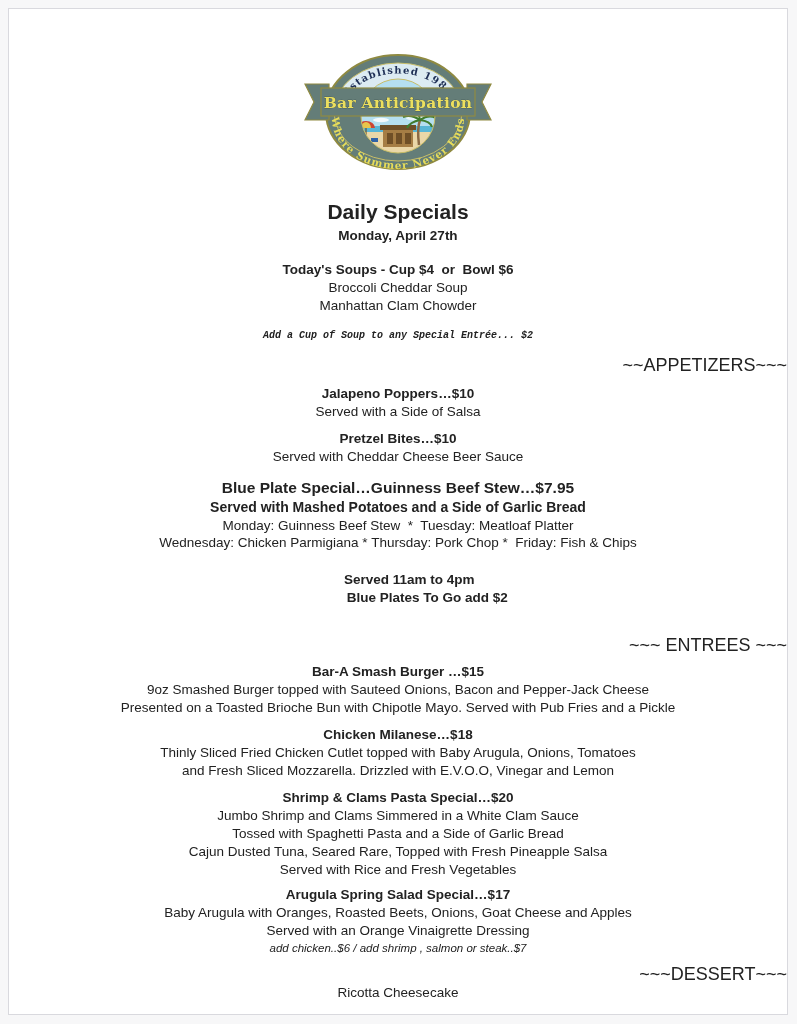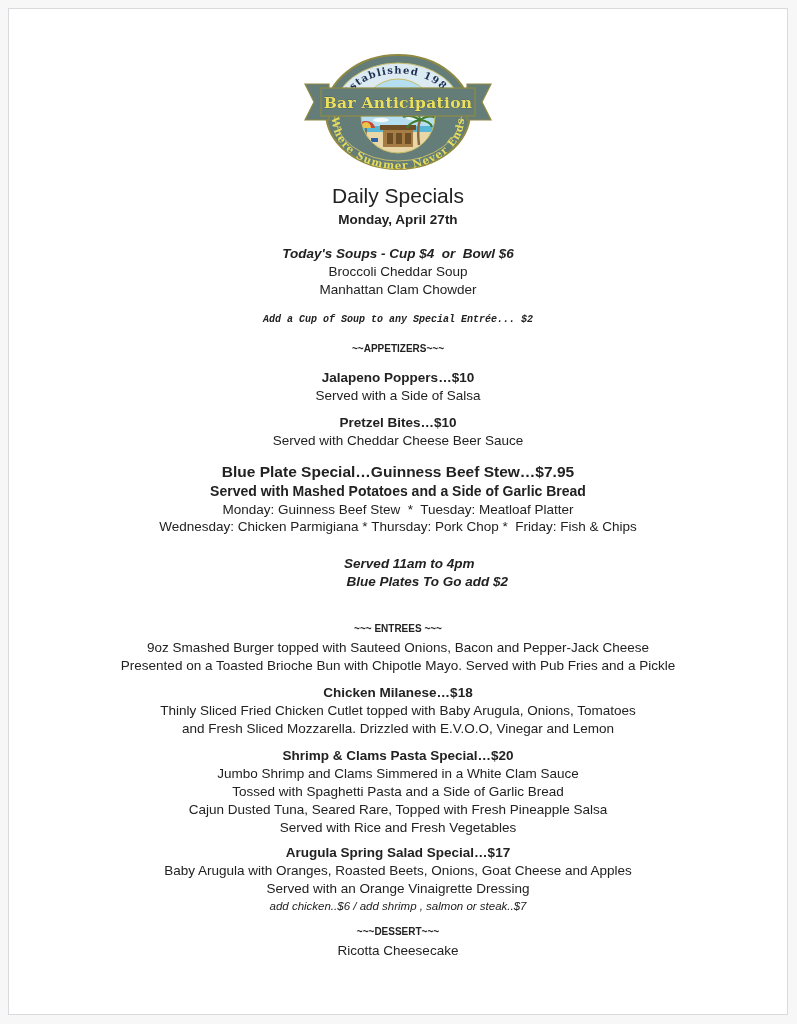--- a/index.html
+++ b/index.html
@@ -13,24 +13,24 @@
     position: absolute; left: 8px; top: 8px; right: 9px; bottom: 9px;
     background: #ffffff;
     border: 1px solid #d9d9de;
     box-sizing: border-box;
     text-align: center;
     color: #222;
     overflow: hidden;
   }
   .logo-wrap { margin-top: 44px; }
   .line { line-height: 18px; font-size: 13.5px; white-space: pre-wrap; }
-  .b   { font-weight: bold; font-style: italic; }
-  .title { font-size: 21px; font-weight: normal; line-height: 25px; margin-top: 8px; }
+  .b   { font-weight: bold; }
+  .title { font-size: 21px; font-weight: bold; line-height: 25px; margin-top: 24px; }
   .date  { font-size: 13.5px; font-weight: bold; line-height: 18px; margin-top: 3px; }
-  .sec-h { font-size: 10px; font-weight: bold; line-height: 20px; }
+  .sec-h { font-size: 18px; font-weight: normal; line-height: 20px; text-align: right; }
   .bp-title { font-size: 15.5px; font-weight: bold; line-height: 20px; }
   .bp-sub   { font-size: 14px;  font-weight: bold; line-height: 19px; }
   .item-name { font-size: 13.5px; font-weight: bold; line-height: 18px; }
   .note-sm { font-size: 11.5px; font-style: italic; line-height: 16px; }
   .soup-note { font-size: 10px; font-weight: bold; font-style: italic; line-height: 18px; margin-top: 12px; font-family: Liberation Mono, monospace; }
   .mt16 { margin-top: 16px; }
   .mt12 { margin-top: 12px; }
   .mt10 { margin-top: 10px; }
   .mt9  { margin-top: 9px;  }
   .mt8  { margin-top: 8px;  }
@@ -129,20 +129,21 @@
     <div class="bp-sub">Served with Mashed Potatoes and a Side of Garlic Bread</div>
     <div class="line" style="line-height:17px">Monday: Guinness Beef Stew  *  Tuesday: Meatloaf Platter</div>
     <div class="line" style="line-height:17px">Wednesday: Chicken Parmigiana * Thursday: Pork Chop *  Friday: Fish &amp; Chips</div>
     <div class="line b" style="margin-top:2px">
       <span>Served 11am to 4pm</span>
       <span class="hours-gap">Blue Plates To Go add $2</span>
     </div>
 
     <div class="sec-h mt10">~~~ ENTREES ~~~</div>
 
+    <div class="item-name mt8">Bar-A Smash Burger …$15</div>
     <div class="line">9oz Smashed Burger topped with Sauteed Onions, Bacon and Pepper-Jack Cheese</div>
     <div class="line">Presented on a Toasted Brioche Bun with Chipotle Mayo. Served with Pub Fries and a Pickle</div>
 
     <div class="item-name mt9">Chicken Milanese…$18</div>
     <div class="line">Thinly Sliced Fried Chicken Cutlet topped with Baby Arugula, Onions, Tomatoes</div>
     <div class="line">and Fresh Sliced Mozzarella. Drizzled with E.V.O.O, Vinegar and Lemon</div>
 
     <div class="item-name mt9">Shrimp &amp; Clams Pasta Special…$20</div>
     <div class="line">Jumbo Shrimp and Clams Simmered in a White Clam Sauce</div>
     <div class="line">Tossed with Spaghetti Pasta and a Side of Garlic Bread</div>

